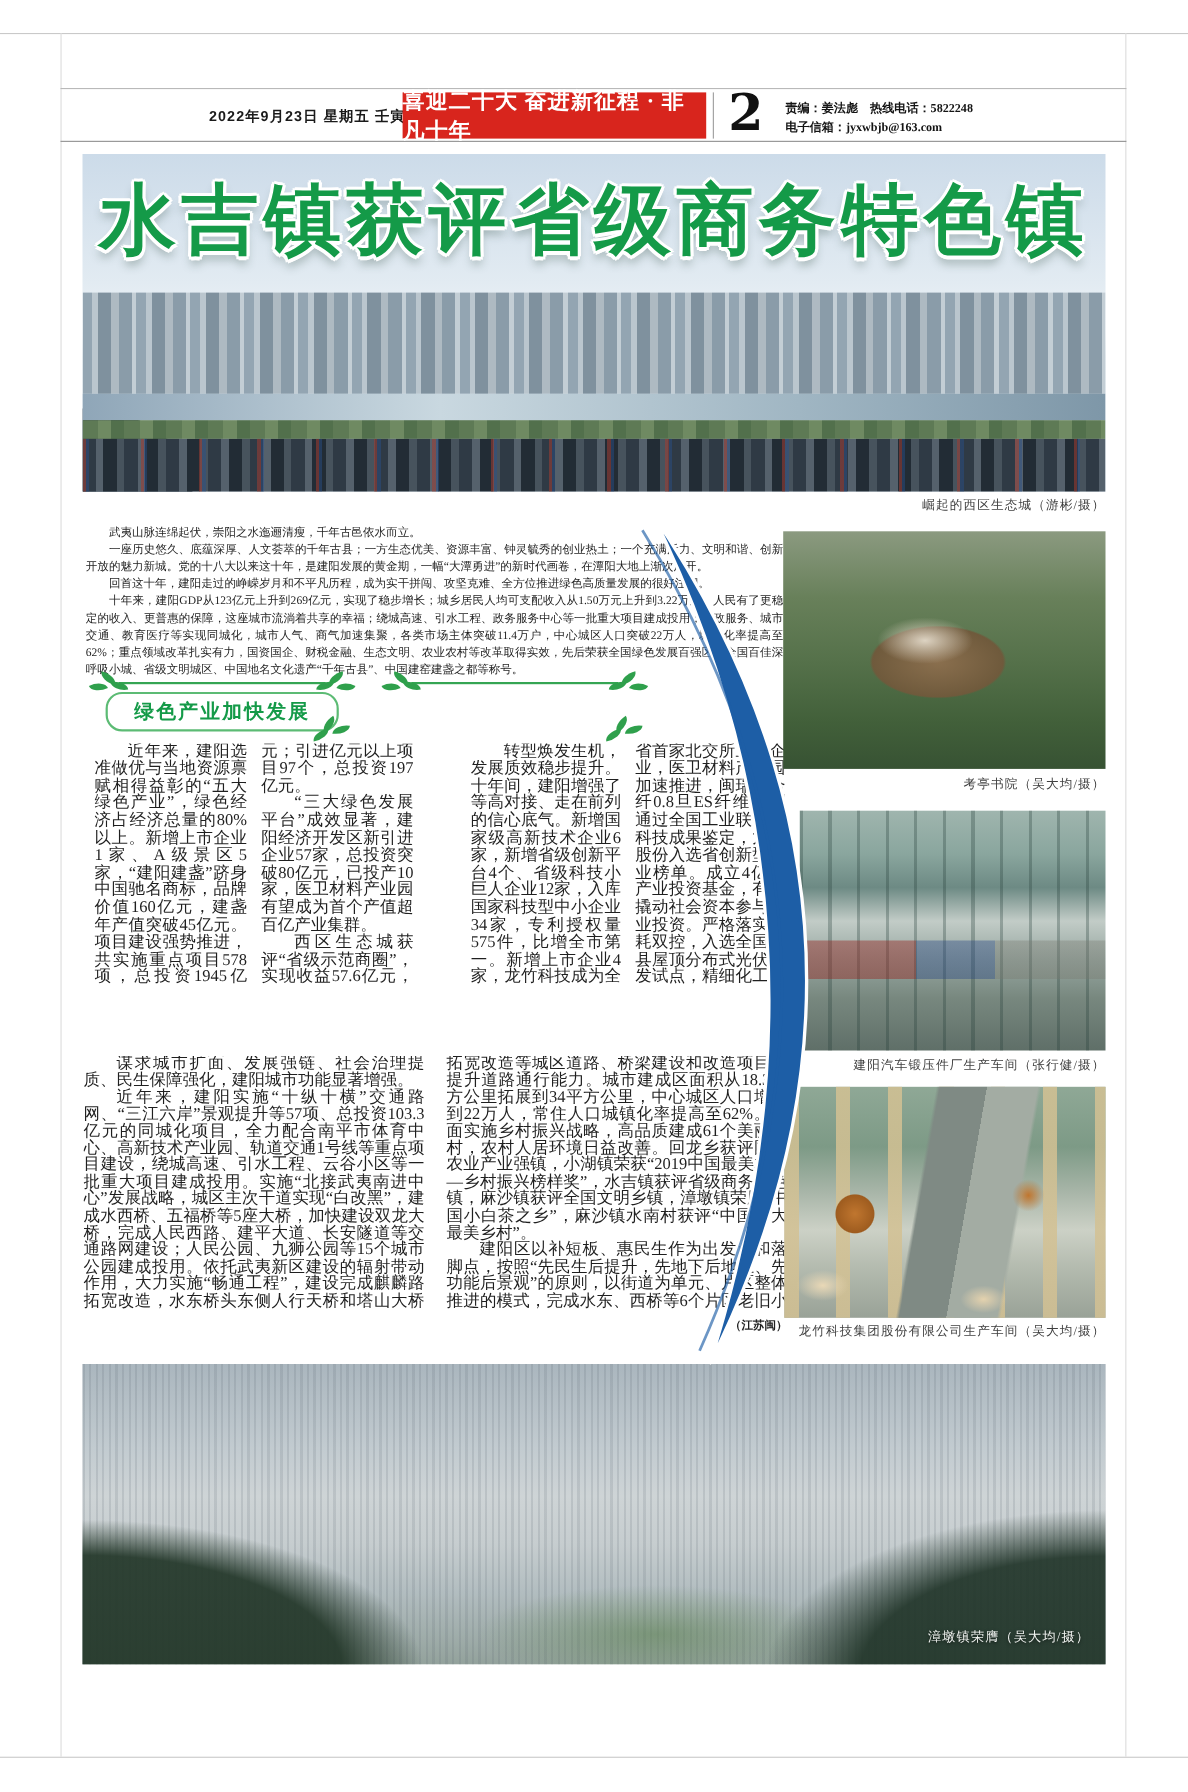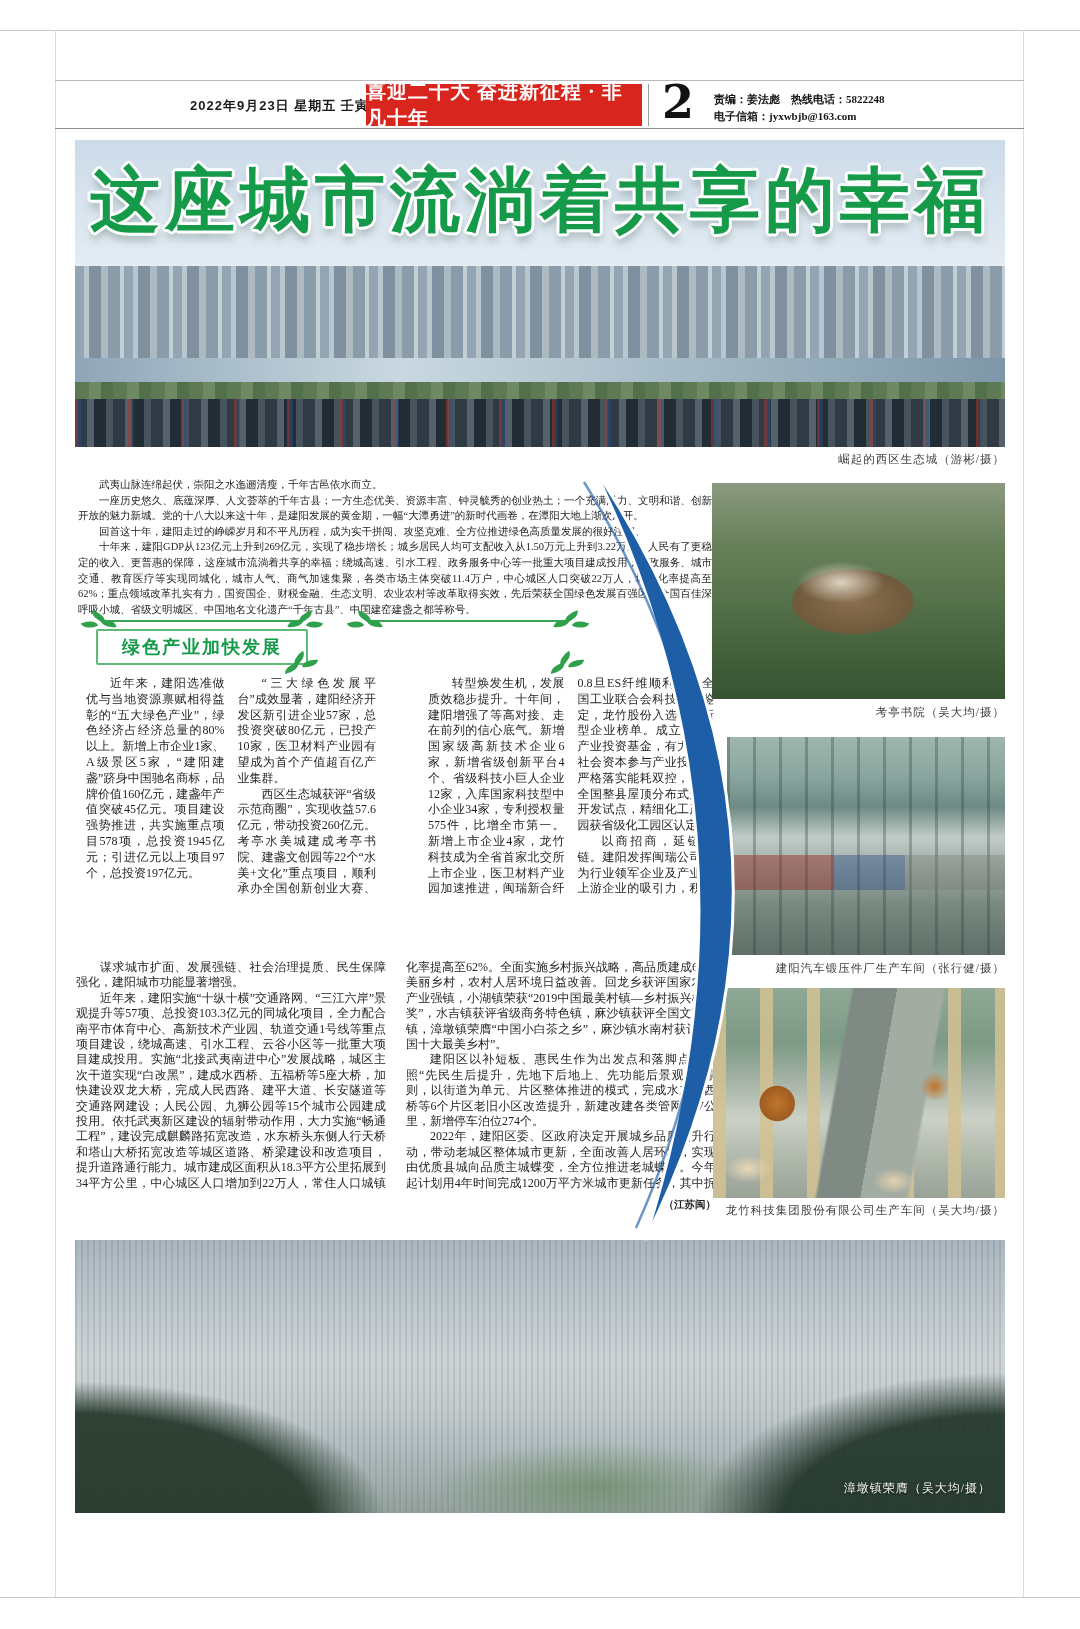--- a/index.html
+++ b/index.html
@@ -55,37 +55,37 @@
   .cap-longzhu{right:75px;top:1203px}
 
   
   .intro{position:absolute;left:78px;top:477px;width:634px;height:141px;overflow:hidden;
          font-size:10.5px;line-height:15.6px;text-align:justify;color:#1f1f1f}
   .intro p{text-indent:2em}
 
   
   .sec-head{position:absolute;width:212px;height:46px}
   .sec-line{position:absolute;top:0;left:12px;right:12px;border-top:2px solid #35a553}
-  .sec-title{position:absolute;left:0;right:0;top:9px;height:36px;border:2px solid #5cbb74;border-radius:2px;
+  .sec-title{position:absolute;left:0;right:0;top:9px;height:36px;border:2px solid #5cbb74;border-radius:15px;
              background:#fff;color:#149a48;font:700 18px/32px "Liberation Sans",sans-serif;
              text-align:center;letter-spacing:2px}
   .lc{position:absolute;width:34px;height:20px;z-index:2}
   .lc i{position:absolute;width:15px;height:9px;background:#2fa04c;border-radius:0 100% 0 100%}
   .lc i:nth-child(1){left:0;top:9px;transform:rotate(-25deg)}
   .lc i:nth-child(2){left:9px;top:1px;transform:rotate(15deg)}
   .lc i:nth-child(3){left:19px;top:8px;transform:rotate(-8deg)}
   .lc-tl{left:-14px;top:-9px}
   .lc-tr{right:-14px;top:-9px;transform:scaleX(-1)}
   .lc-br{right:-9px;bottom:-7px;transform:scaleX(-1) rotate(18deg)}
   #sh1{left:96px;top:620px}
   #sh2{left:362px;top:620px}
   #sh3{left:238px;top:904px}
 
   
-  .coltext{position:absolute;column-gap:13px;font-size:12px;line-height:15.8px;
+  .coltext{position:absolute;column-gap:13px;font-size:15px;line-height:15.8px;
            text-align:justify;overflow:hidden;color:#1f1f1f}
   .coltext p{text-indent:2em}
   #sec1-text{left:86px;top:676px;width:290px;height:222px;column-count:2}
   #sec2-text{left:428px;top:676px;width:286px;height:222px;column-count:2}
   #sec3-text{left:76px;top:960px;width:640px;height:236px;column-count:2;column-gap:20px;line-height:15.4px}
   .byline{position:absolute;left:430px;top:1198px;width:286px;text-align:right;
           font-size:10.5px;font-weight:700;color:#1f1f1f}
 
   
   .photo{position:absolute;overflow:hidden;z-index:1}
@@ -144,21 +144,21 @@
     <div>责编：姜法彪　热线电话：5822248</div>
     <div>电子信箱：jyxwbjb@163.com</div>
   </div>
 
   <div class="hero">
     <div class="hero-hill"></div>
     <div class="hero-far"></div>
     <div class="hero-river"></div>
     <div class="hero-green"></div>
     <div class="hero-near"></div>
-    <div class="headline">这座城市流淌着共享的幸福</div>
+    <div class="headline">水吉镇获评省级商务特色镇</div>
   </div>
   <div class="cap cap-hero">崛起的西区生态城（游彬/摄）</div>
 
   <div class="intro">
     <p>武夷山脉连绵起伏，崇阳之水迤逦清瘦，千年古邑依水而立。</p>
     <p>一座历史悠久、底蕴深厚、人文荟萃的千年古县；一方生态优美、资源丰富、钟灵毓秀的创业热土；一个充满活力、文明和谐、创新开放的魅力新城。党的十八大以来这十年，是建阳发展的黄金期，一幅“大潭勇进”的新时代画卷，在潭阳大地上渐次展开。</p>
     <p>回首这十年，建阳走过的峥嵘岁月和不平凡历程，成为实干拼闯、攻坚克难、全方位推进绿色高质量发展的很好注脚。</p>
     <p>十年来，建阳GDP从123亿元上升到269亿元，实现了稳步增长；城乡居民人均可支配收入从1.50万元上升到3.22万元，人民有了更稳定的收入、更普惠的保障，这座城市流淌着共享的幸福；绕城高速、引水工程、政务服务中心等一批重大项目建成投用；行政服务、城市交通、教育医疗等实现同城化，城市人气、商气加速集聚，各类市场主体突破11.4万户，中心城区人口突破22万人，城镇化率提高至62%；重点领域改革扎实有力，国资国企、财税金融、生态文明、农业农村等改革取得实效，先后荣获全国绿色发展百强区、全国百佳深呼吸小城、省级文明城区、中国地名文化遗产“千年古县”、中国建窑建盏之都等称号。</p>
   </div>
 

